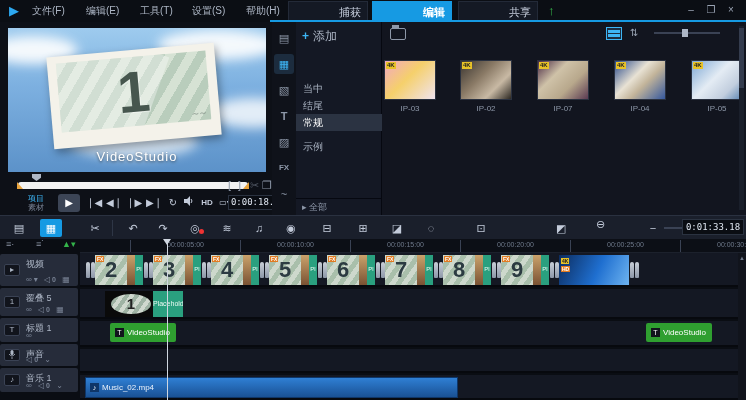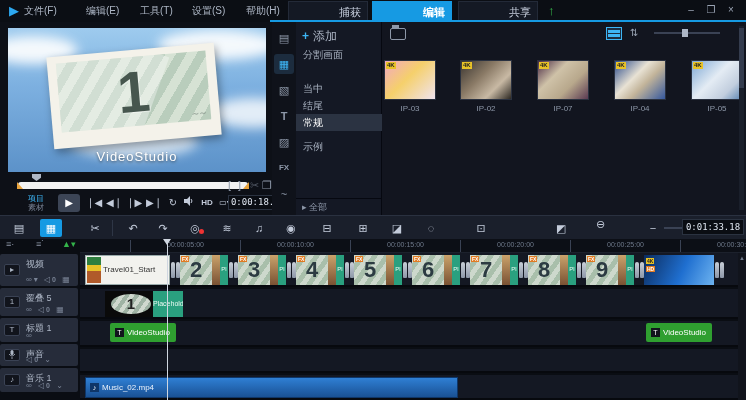--- a/index.html
+++ b/index.html
@@ -148,21 +148,21 @@
   #tl-scrollbar { position:absolute; right:0; top:38px; width:8px; height:147px; background:#11141c; }
   #tl-scroll-up { position:absolute; top:2px; left:0; width:8px; text-align:center; color:#6f7a8c; font-size:6px; }
 </style>
 </head>
 <body>
 
 <div id="app">
 
   <div id="header">
     <div id="logo">▶</div>
-    <div class="menu-item" style="left:24px">文件(F)</div>
+    <div class="menu-item" style="left:32px">文件(F)</div>
     <div class="menu-item" style="left:86px">编辑(E)</div>
     <div class="menu-item" style="left:140px">工具(T)</div>
     <div class="menu-item" style="left:192px">设置(S)</div>
     <div class="menu-item" style="left:246px">帮助(H)</div>
 
     <div class="tab" style="left:288px">捕获</div>
     <div class="tab active" style="left:372px">编辑</div>
     <div class="tab" style="left:456px; left:458px">共享</div>
     <div id="share-arrow" style="left:548px">↑</div>
 
@@ -229,21 +229,20 @@
     <div class="strip-icon active" style="top:32px">▦</div>
     <div class="strip-icon" style="top:58px">▧</div>
     <div class="strip-icon" style="top:84px; font-weight:bold">T</div>
     <div class="strip-icon" style="top:110px">▨</div>
     <div class="strip-icon" style="top:136px; font-size:8px; font-weight:bold">FX</div>
     <div class="strip-icon" style="top:162px">~</div>
   </div>
 
   <div id="lib-list">
     <div id="add-row"><span class="plus">+</span><span>添加</span></div>
-    <div class="cat" style="top:24px">分割画面</div>
     <div class="cat" style="top:75px">结尾</div>
     <div class="cat" style="top:58px">当中</div>
     <div class="cat selected" style="top:92px">常规</div>
     <div class="cat" style="top:116px">示例</div>
     <div id="lib-bottom">▸ <span>全部</span></div>
   </div>
 
   <div id="lib-content">
     <div id="folder-icon"></div>
     <div id="view-icon">
@@ -353,24 +352,20 @@
         <span class="t-icon">♪</span>
         <span class="t-label">音乐 1</span>
         <span class="t-ctrls">∞ ◁<b style="font-size:7px">0</b> ⌄</span>
       </div>
     </div>
 
     <div id="tracks">
 
       <div class="track-row" style="top:0; height:34px">
         <div id="video-row-content">
-          <div class="clip" id="clip-travel">
-            <div class="mini"></div>
-            <div class="name">Travel01_Start</div>
-          </div>
           <div class="transition">
               <i></i>
               <i></i>
             </div>
 
           <div class="clip numclip">
               <span class="fx">FX</span>
               <span>2</span>
             </div>
           <div class="clip photoclip"></div>

